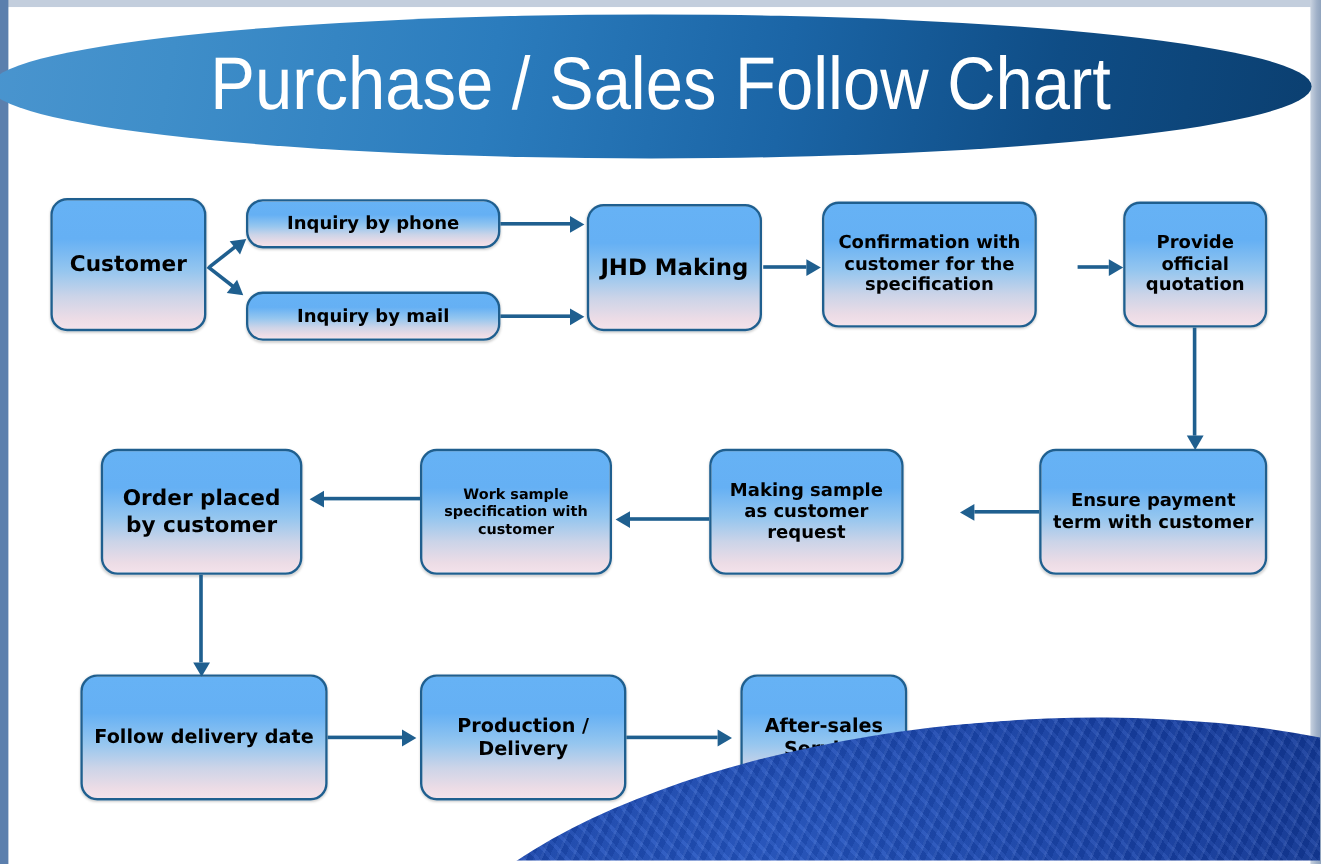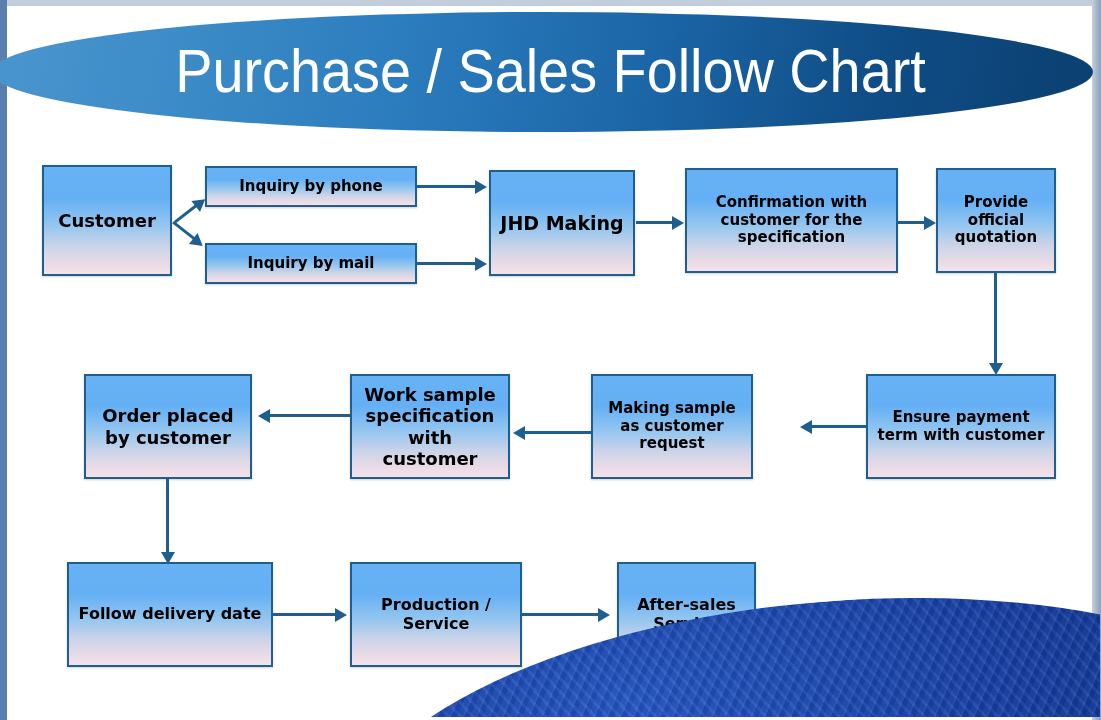--- a/index.html
+++ b/index.html
@@ -102,21 +102,21 @@
         rgba(0,0,0,0.06) 3px, rgba(0,0,0,0.06) 9px),
       radial-gradient(ellipse at 30% 20%, #2456c4 0%, #1741a8 35%, #0d2f86 70%, #0a2270 100%);
     transform: rotate(-4.5deg);
   }
 
   
   .box {
     position: absolute;
     box-sizing: border-box;
     border: 2px solid #1f5f8f;
-    border-radius: 0;
+    border-radius: 14px;
     background: linear-gradient(to bottom,
         #66b2f5 0%,
         #65b0f4 30%,
         #95c6ef 55%,
         #ccd4e8 75%,
         #ecdce6 92%,
         #f3e2ea 100%);
     color: #000000;
     font-family: "DejaVu Sans", sans-serif;
     font-weight: bold;
@@ -210,21 +210,21 @@
   <div class="ln" style="left:417px; top:262px; width:58px; height:3px;"></div>
   <div class="arrow-r" style="left:475px; top:256.5px;"></div>
 
   <div class="box" style="left:489px; top:170px; width:146px; height:106px; font-size:19px;">
     <span>JHD Making</span>
   </div>
 
   <div class="ln" style="left:636px; top:221px; width:36px; height:3px;"></div>
   <div class="arrow-r" style="left:672px; top:215.5px;"></div>
 
-  <div class="box" style="left:685px; top:168px; width:213px; height:105px; font-size:15px;">
+  <div class="box" style="left:685px; top:168px; width:179px; height:105px; font-size:15px;">
     <span>Confirmation with customer for the specification</span>
   </div>
 
   <div class="ln" style="left:898px; top:221px; width:26px; height:3px;"></div>
   <div class="arrow-r" style="left:924px; top:215.5px;"></div>
 
   <div class="box" style="left:936px; top:168px; width:120px; height:105px; font-size:15px;">
     <span>Provide official quotation</span>
   </div>
 
@@ -238,21 +238,21 @@
   <div class="ln" style="left:812px; top:425px; width:54px; height:3px;"></div>
   <div class="arrow-l" style="left:800px; top:419.5px;"></div>
 
   <div class="box" style="left:591px; top:374px; width:162px; height:105px; font-size:15px;">
     <span>Making sample as customer request</span>
   </div>
 
   <div class="ln" style="left:525px; top:431px; width:66px; height:3px;"></div>
   <div class="arrow-l" style="left:513px; top:425.5px;"></div>
 
-  <div class="box" style="left:350px; top:374px; width:160px; height:105px; font-size:18px;">
+  <div class="box" style="left:350px; top:374px; width:160px; height:105px; font-size:12px;">
     <span>Work sample specification with customer</span>
   </div>
 
   <div class="ln" style="left:270px; top:414px; width:80px; height:3px;"></div>
   <div class="arrow-l" style="left:258px; top:408.5px;"></div>
 
   <div class="box" style="left:84px; top:374px; width:168px; height:105px; font-size:18px;">
     <span>Order placed by customer</span>
   </div>
 
@@ -260,21 +260,21 @@
   <div class="arrow-d" style="left:160.5px; top:552px;"></div>
 
   <div class="box" style="left:67px; top:562px; width:206px; height:105px; font-size:16px;">
     <span>Follow delivery date</span>
   </div>
 
   <div class="ln" style="left:273px; top:613px; width:62px; height:3px;"></div>
   <div class="arrow-r" style="left:335px; top:607.5px;"></div>
 
   <div class="box" style="left:350px; top:562px; width:172px; height:105px; font-size:16px;">
-    <span>Production / Service</span>
+    <span>Production / Delivery</span>
   </div>
 
   <div class="ln" style="left:522px; top:613px; width:76px; height:3px;"></div>
   <div class="arrow-r" style="left:598px; top:607.5px;"></div>
 
   <div class="box" style="left:617px; top:562px; width:139px; height:105px; font-size:16px;">
     <span>After-sales Service</span>
   </div>
 
   <div class="wave">

